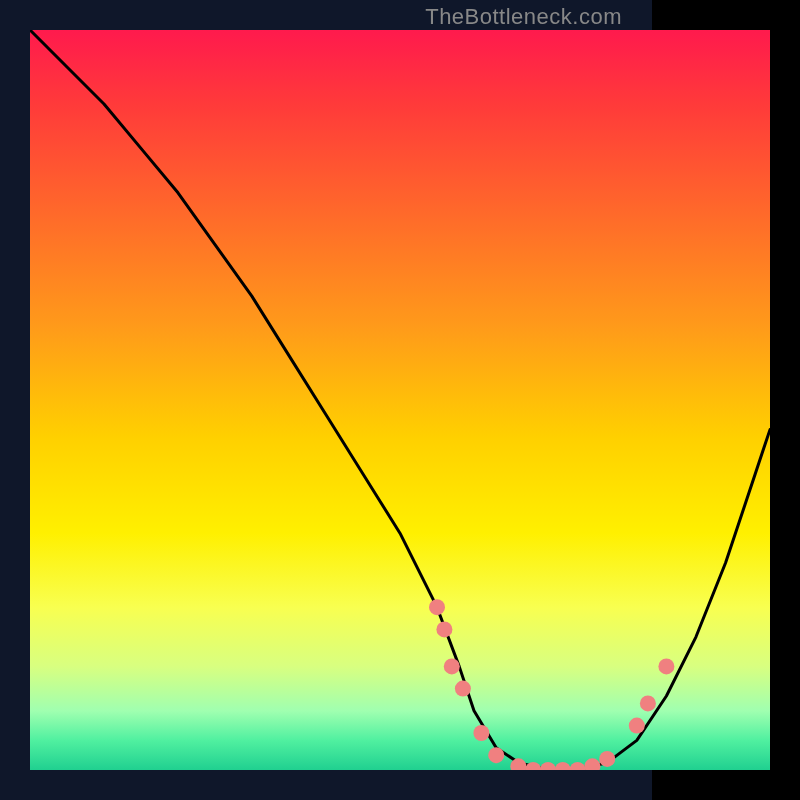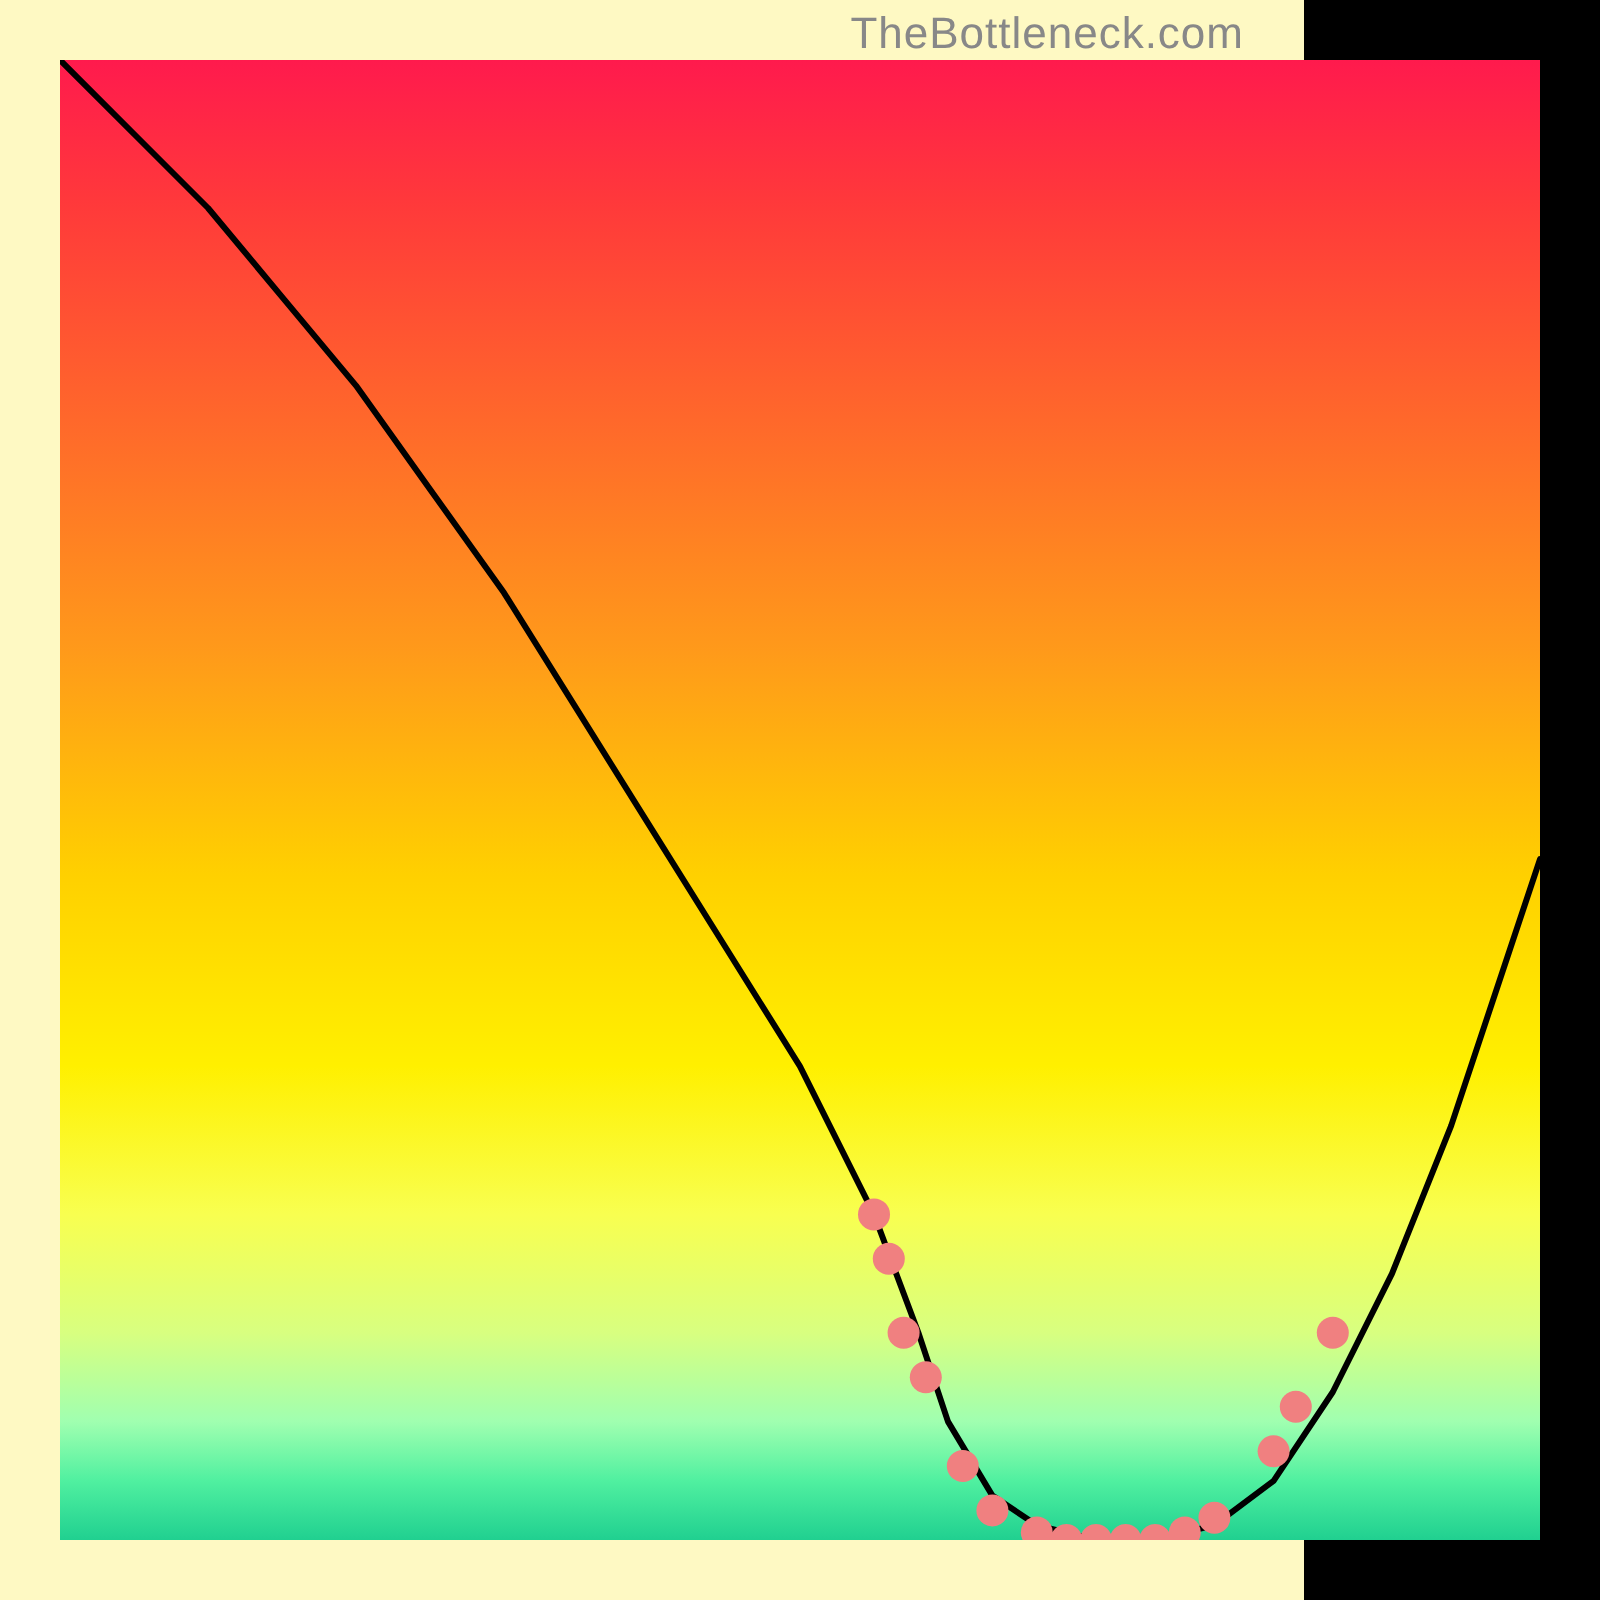--- a/index.html
+++ b/index.html
@@ -8,21 +8,21 @@
     width: 800px;
     height: 800px;
     background: #000;
     font-family: Arial, Helvetica, sans-serif;
     overflow: hidden;
   }
   .frame {
     position: relative;
     width: 652px;
     height: 800px;
-    background: #fef9c3;
+    background: #0f172a;
   }
   .plot {
     position: absolute;
     left: 30px;
     top: 30px;
     width: 740px;
     height: 740px;
     overflow: hidden;
   }
   .gradient {

